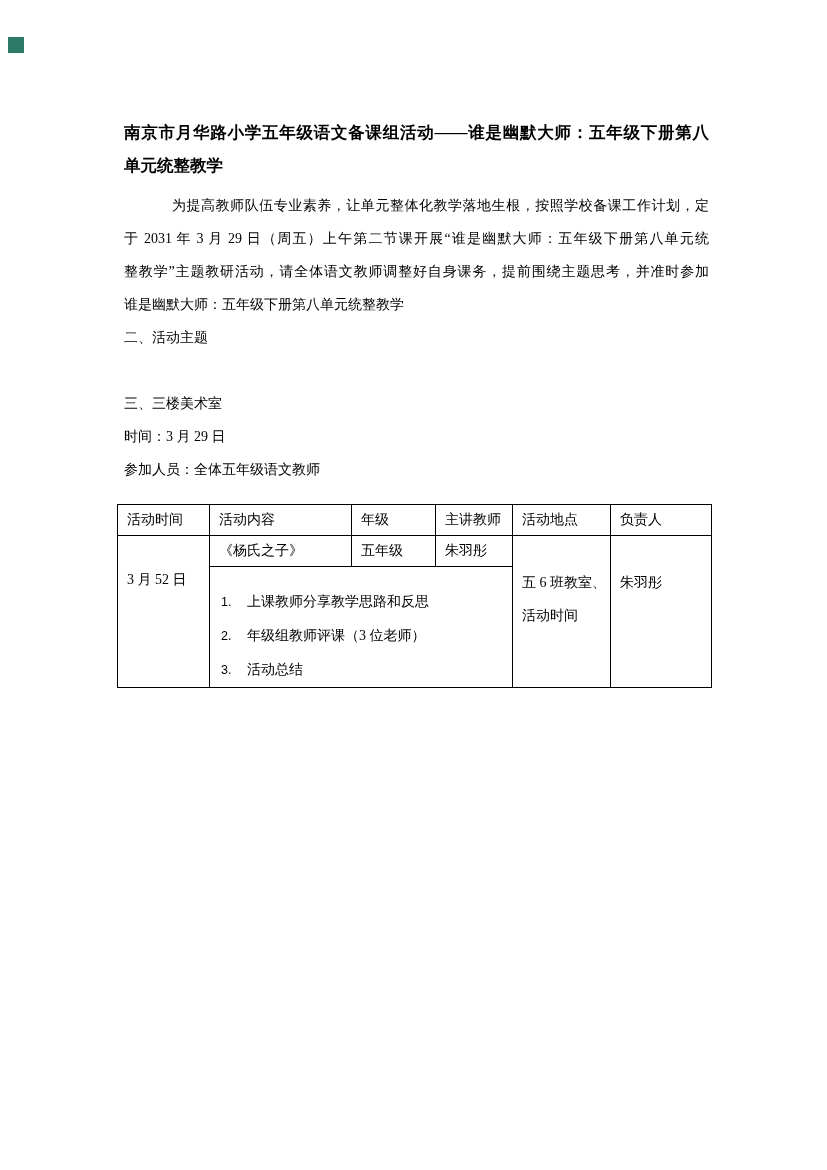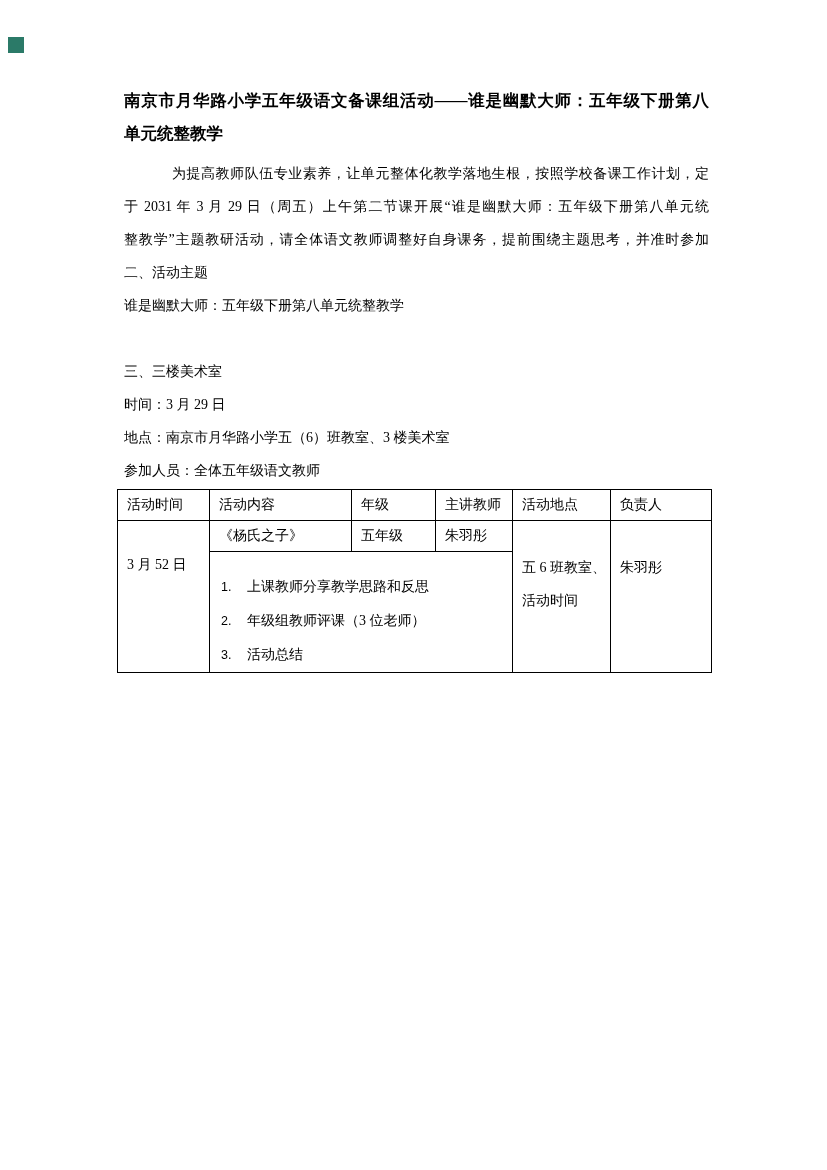--- a/index.html
+++ b/index.html
@@ -8,31 +8,31 @@
     width:827px;height:1170px;
     background:#ffffff;
     overflow:hidden;
     font-family:"Liberation Serif","DejaVu Serif",serif;
     color:#000;
   }
   .corner-mark{
     position:absolute;left:8px;top:37px;width:16px;height:16px;
   }
   .content{
-    position:absolute;left:124px;top:84px;width:585px;
+    position:absolute;left:124px;top:116px;width:585px;
     font-size:14px;line-height:33px;
   }
   .doc-title{font-size:16.5px;font-weight:700;line-height:33px;}
   .jline{text-align:justify;text-align-last:justify;}
   .indent{text-indent:48px;}
   .para{margin-top:7px;}
   .sec-gap{margin-top:33px;}
   .doc-table{
     border-collapse:collapse;table-layout:fixed;
-    width:594px;margin-top:2px;margin-left:-7px;border-radius:15px;
+    width:594px;margin-top:18px;margin-left:-7px;border-radius:15px;
   }
   .doc-table td{
     border:1.5px solid #000;
     vertical-align:top;
     padding:0 2px 0 9px;
     font-size:14px;line-height:30px;
     overflow:hidden;
   }
   tr.hdr td, tr.sub1 td{height:29px;}
   tr.sub2 td{height:97px;}
@@ -58,26 +58,25 @@
       <div class="jline">南京市月华路小学五年级语文备课组活动——谁是幽默大师：五年级下册第八</div>
       <div>单元统整教学</div>
     </div>
 
     <div class="para">
       <div class="jline indent">为提高教师队伍专业素养，让单元整体化教学落地生根，按照学校备课工作计划，定</div>
       <div class="jline">于 2031 年 3 月 29 日（周五）上午第二节课开展“谁是幽默大师：五年级下册第八单元统</div>
       <div class="jline">整教学”主题教研活动，请全体语文教师调整好自身课务，提前围绕主题思考，并准时参加</div>
     </div>
 
+    <div>谁是幽默大师：五年级下册第八单元统整教学</div>
     <div>二、活动主题</div>
-    <div>谁是幽默大师：五年级下册第八单元统整教学</div>
 
     <div class="sec-gap">三、三楼美术室</div>
     <div>时间：3 月 29 日</div>
-    <div>地点：南京市月华路小学五（6）班教室、3 楼美术室</div>
     <div>参加人员：全体五年级语文教师</div>
 
     <table class="doc-table">
       <colgroup>
         <col style="width:92px">
           <col style="width:142px">
           <col style="width:84px">
         <col style="width:77px">
           <col style="width:98px">
           <col style="width:101px">

